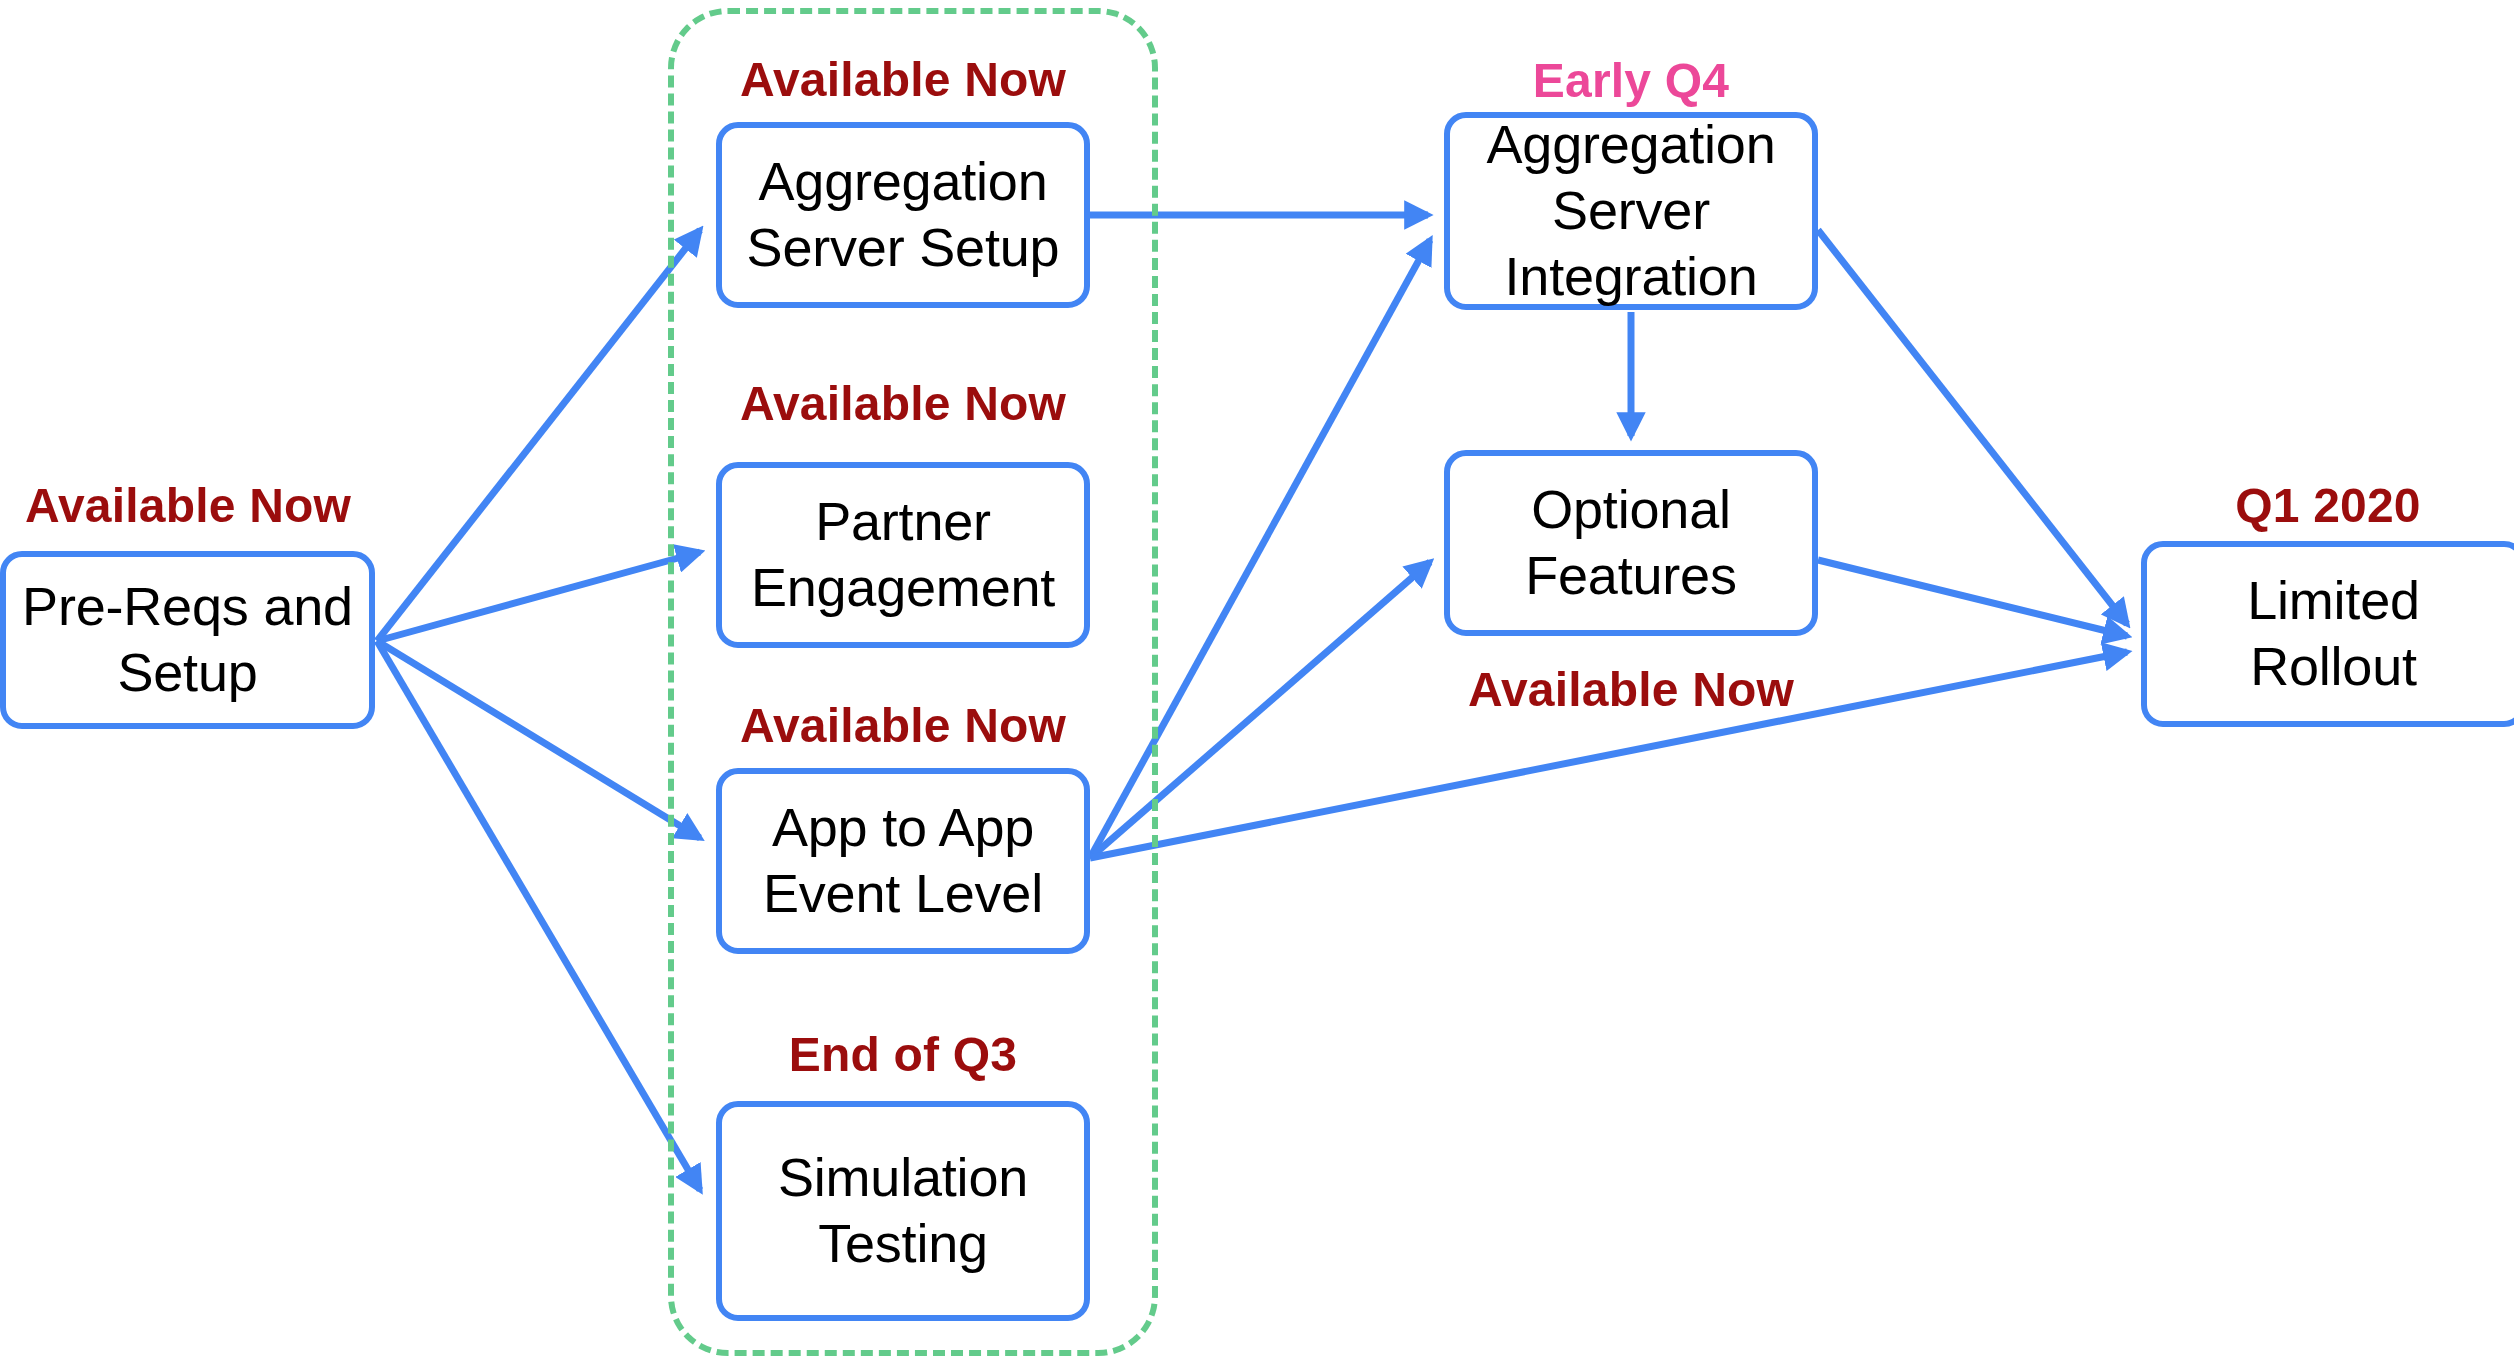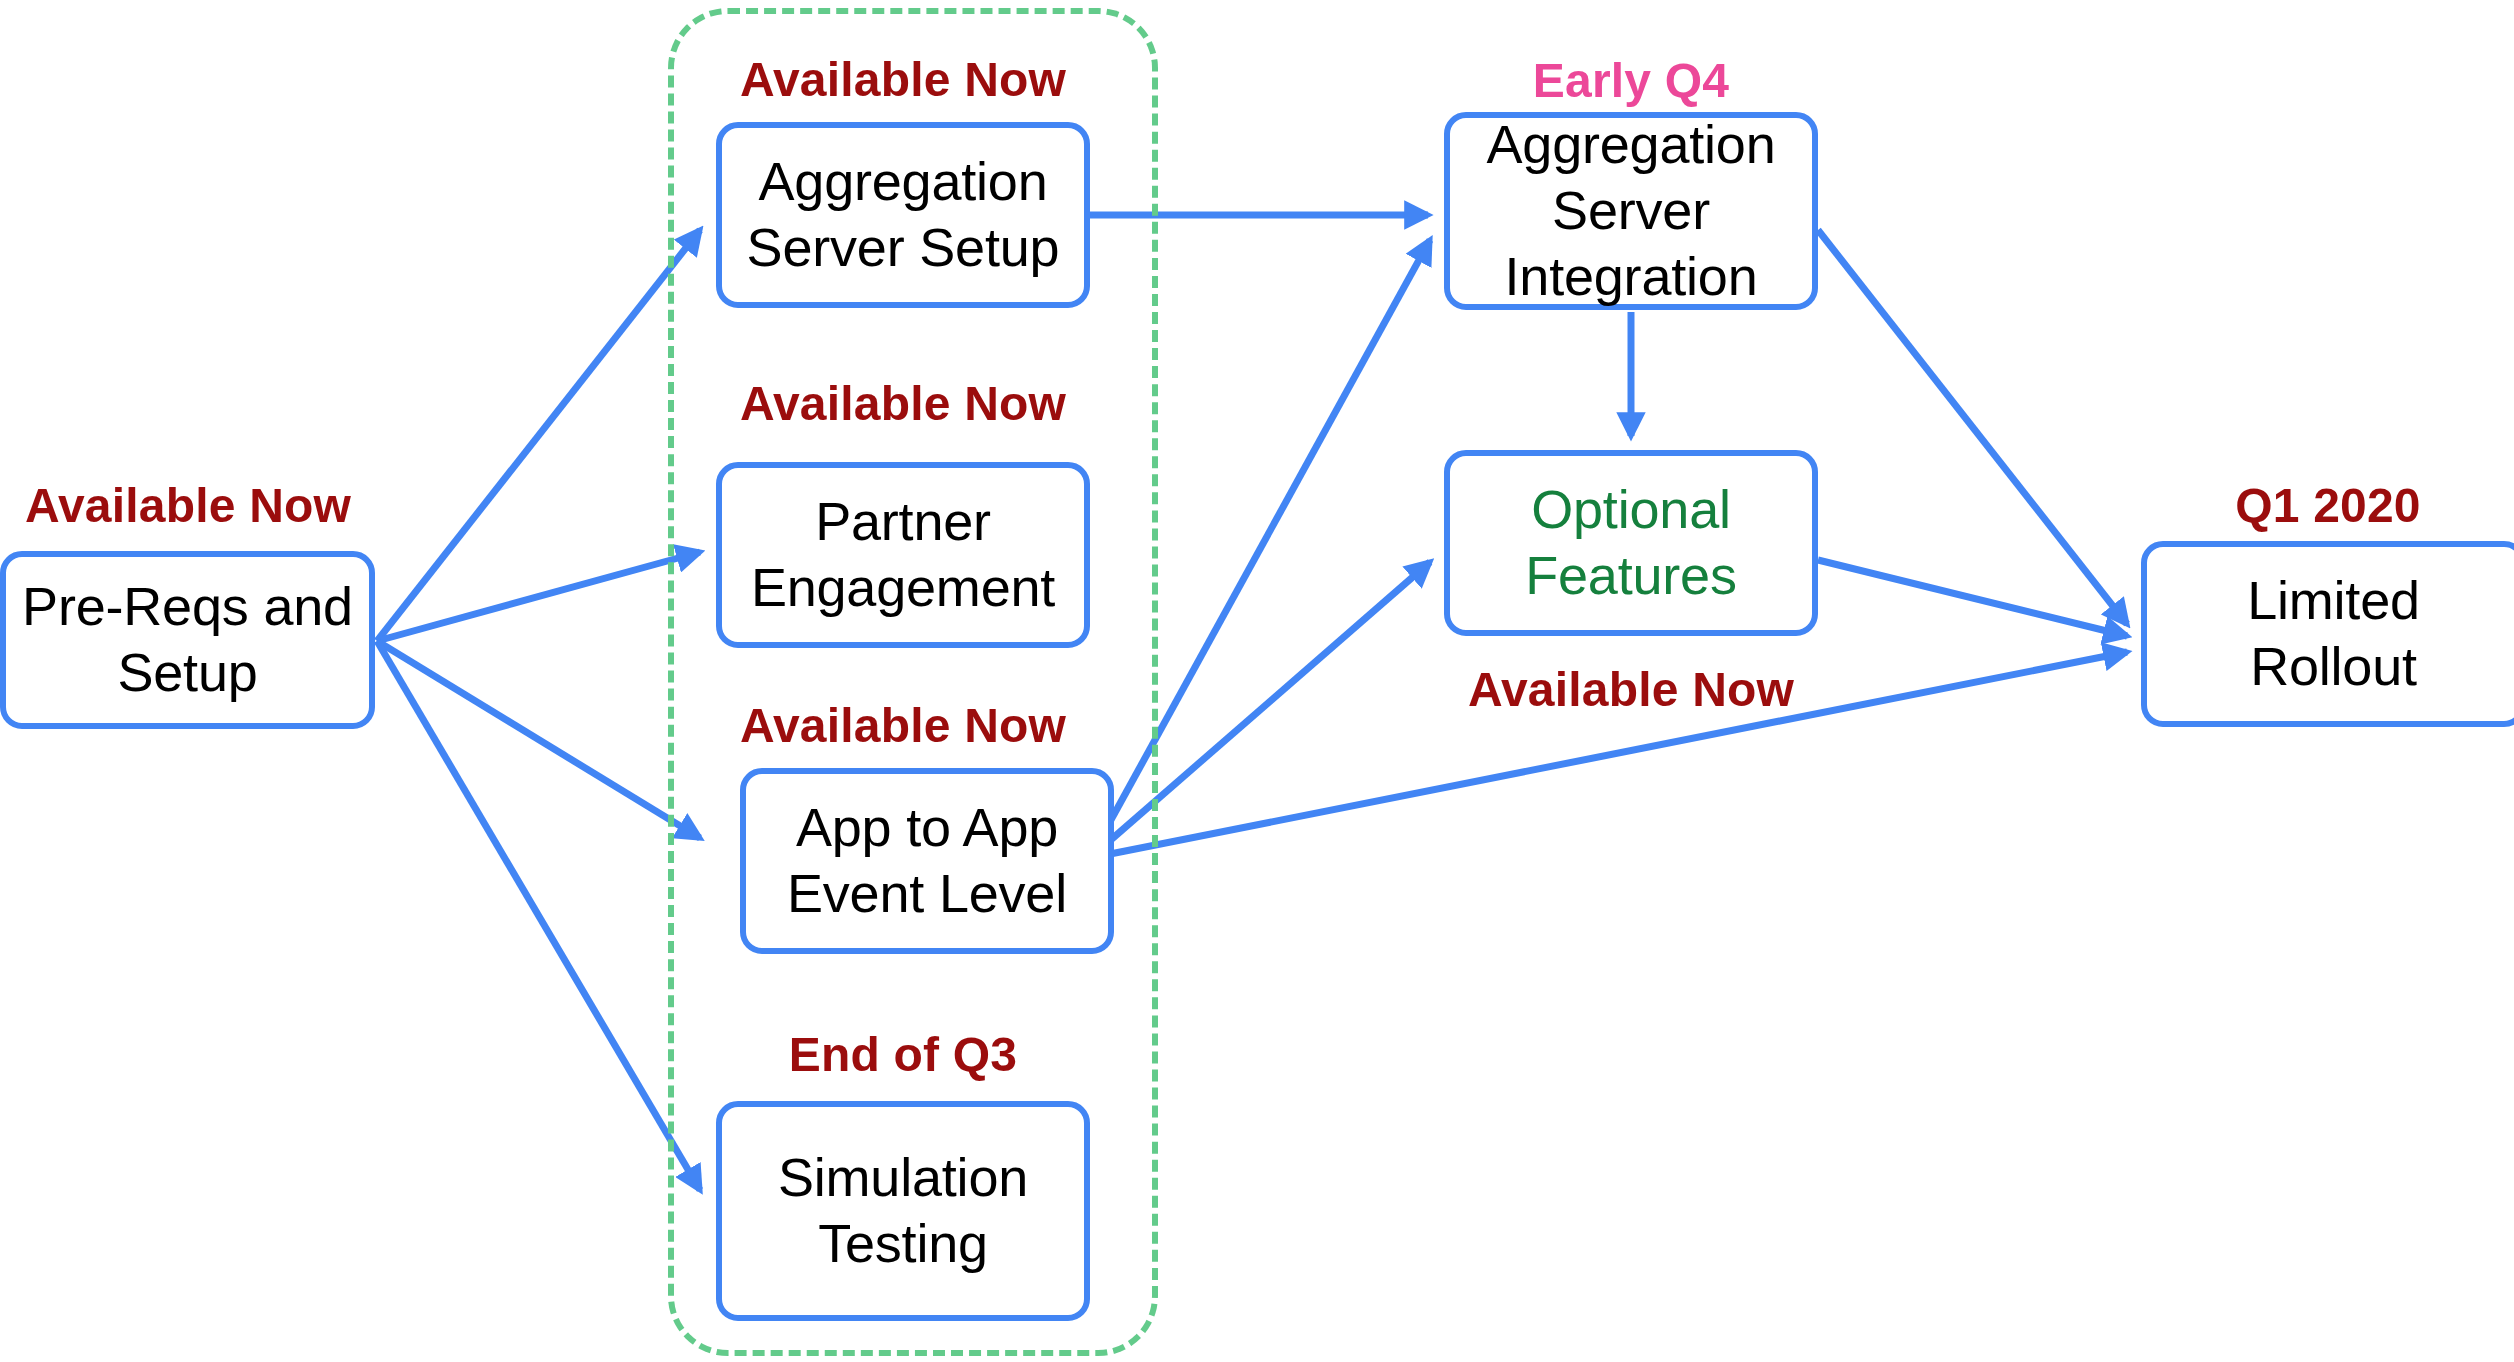--- a/index.html
+++ b/index.html
@@ -94,30 +94,30 @@
       <div class="node-label" style="left: 188px; top: 478px; color: rgb(155, 13, 13);">Available Now</div>
       <div class="node" style="left: 0px; top: 551px; width: 375px; height: 178px; border-color: rgb(66, 133, 244); color: rgb(0, 0, 0);">Pre-Reqs and
 Setup</div>
       <div class="node-label" style="left: 903px; top: 52px; color: rgb(155, 13, 13);">Available Now</div>
       <div class="node" style="left: 716px; top: 122px; width: 374px; height: 186px; border-color: rgb(66, 133, 244); color: rgb(0, 0, 0);">Aggregation
 Server Setup</div>
       <div class="node-label" style="left: 903px; top: 376px; color: rgb(155, 13, 13);">Available Now</div>
       <div class="node" style="left: 716px; top: 446px; width: 374px; height: 186px; border-color: rgb(66, 133, 244); color: rgb(0, 0, 0); margin-top: 16px;">Partner
 Engagement</div>
       <div class="node-label" style="left: 903px; top: 698px; color: rgb(155, 13, 13);">Available Now</div>
-      <div class="node" style="left: 716px; top: 768px; width: 374px; height: 186px; border-color: rgb(66, 133, 244); color: rgb(0, 0, 0); margin-left: 24px;">App to App
+      <div class="node" style="left: 716px; top: 768px; width: 374px; height: 186px; border-color: rgb(66, 133, 244); color: rgb(0, 0, 0);">App to App
 Event Level</div>
       <div class="node-label" style="left: 903px; top: 1027px; color: rgb(155, 13, 13);">End of Q3</div>
       <div class="node" style="left: 716px; top: 1101px; width: 374px; height: 220px; border-color: rgb(66, 133, 244); color: rgb(0, 0, 0);">Simulation
 Testing</div>
       <div class="node-label" style="left: 1631px; top: 53px; color: #ec4899;">Early Q4</div>
       <div class="node" style="left: 1444px; top: 112px; width: 374px; height: 198px; border-color: rgb(66, 133, 244); color: rgb(0, 0, 0);">Aggregation
 Server
 Integration</div>
       <div class="node-label" style="left: 1631px; top: 662px; color: rgb(155, 13, 13);">Available Now</div>
-      <div class="node" style="left: 1444px; top: 450px; width: 374px; height: 186px; border-color: rgb(66, 133, 244); color: #15803d;">Optional
+      <div class="node" style="left: 1444px; top: 450px; width: 374px; height: 186px; border-color: rgb(66, 133, 244); color: #000000;">Optional
 Features</div>
       <div class="node-label" style="left: 2328px; top: 478px; color: rgb(155, 13, 13);">Q1 2020</div>
       <div class="node" style="left: 2141px; top: 541px; width: 385px; height: 186px; border-color: rgb(66, 133, 244); color: rgb(0, 0, 0);">Limited
 Rollout</div>
     </div>
 
 </div>
 
 </body></html>

